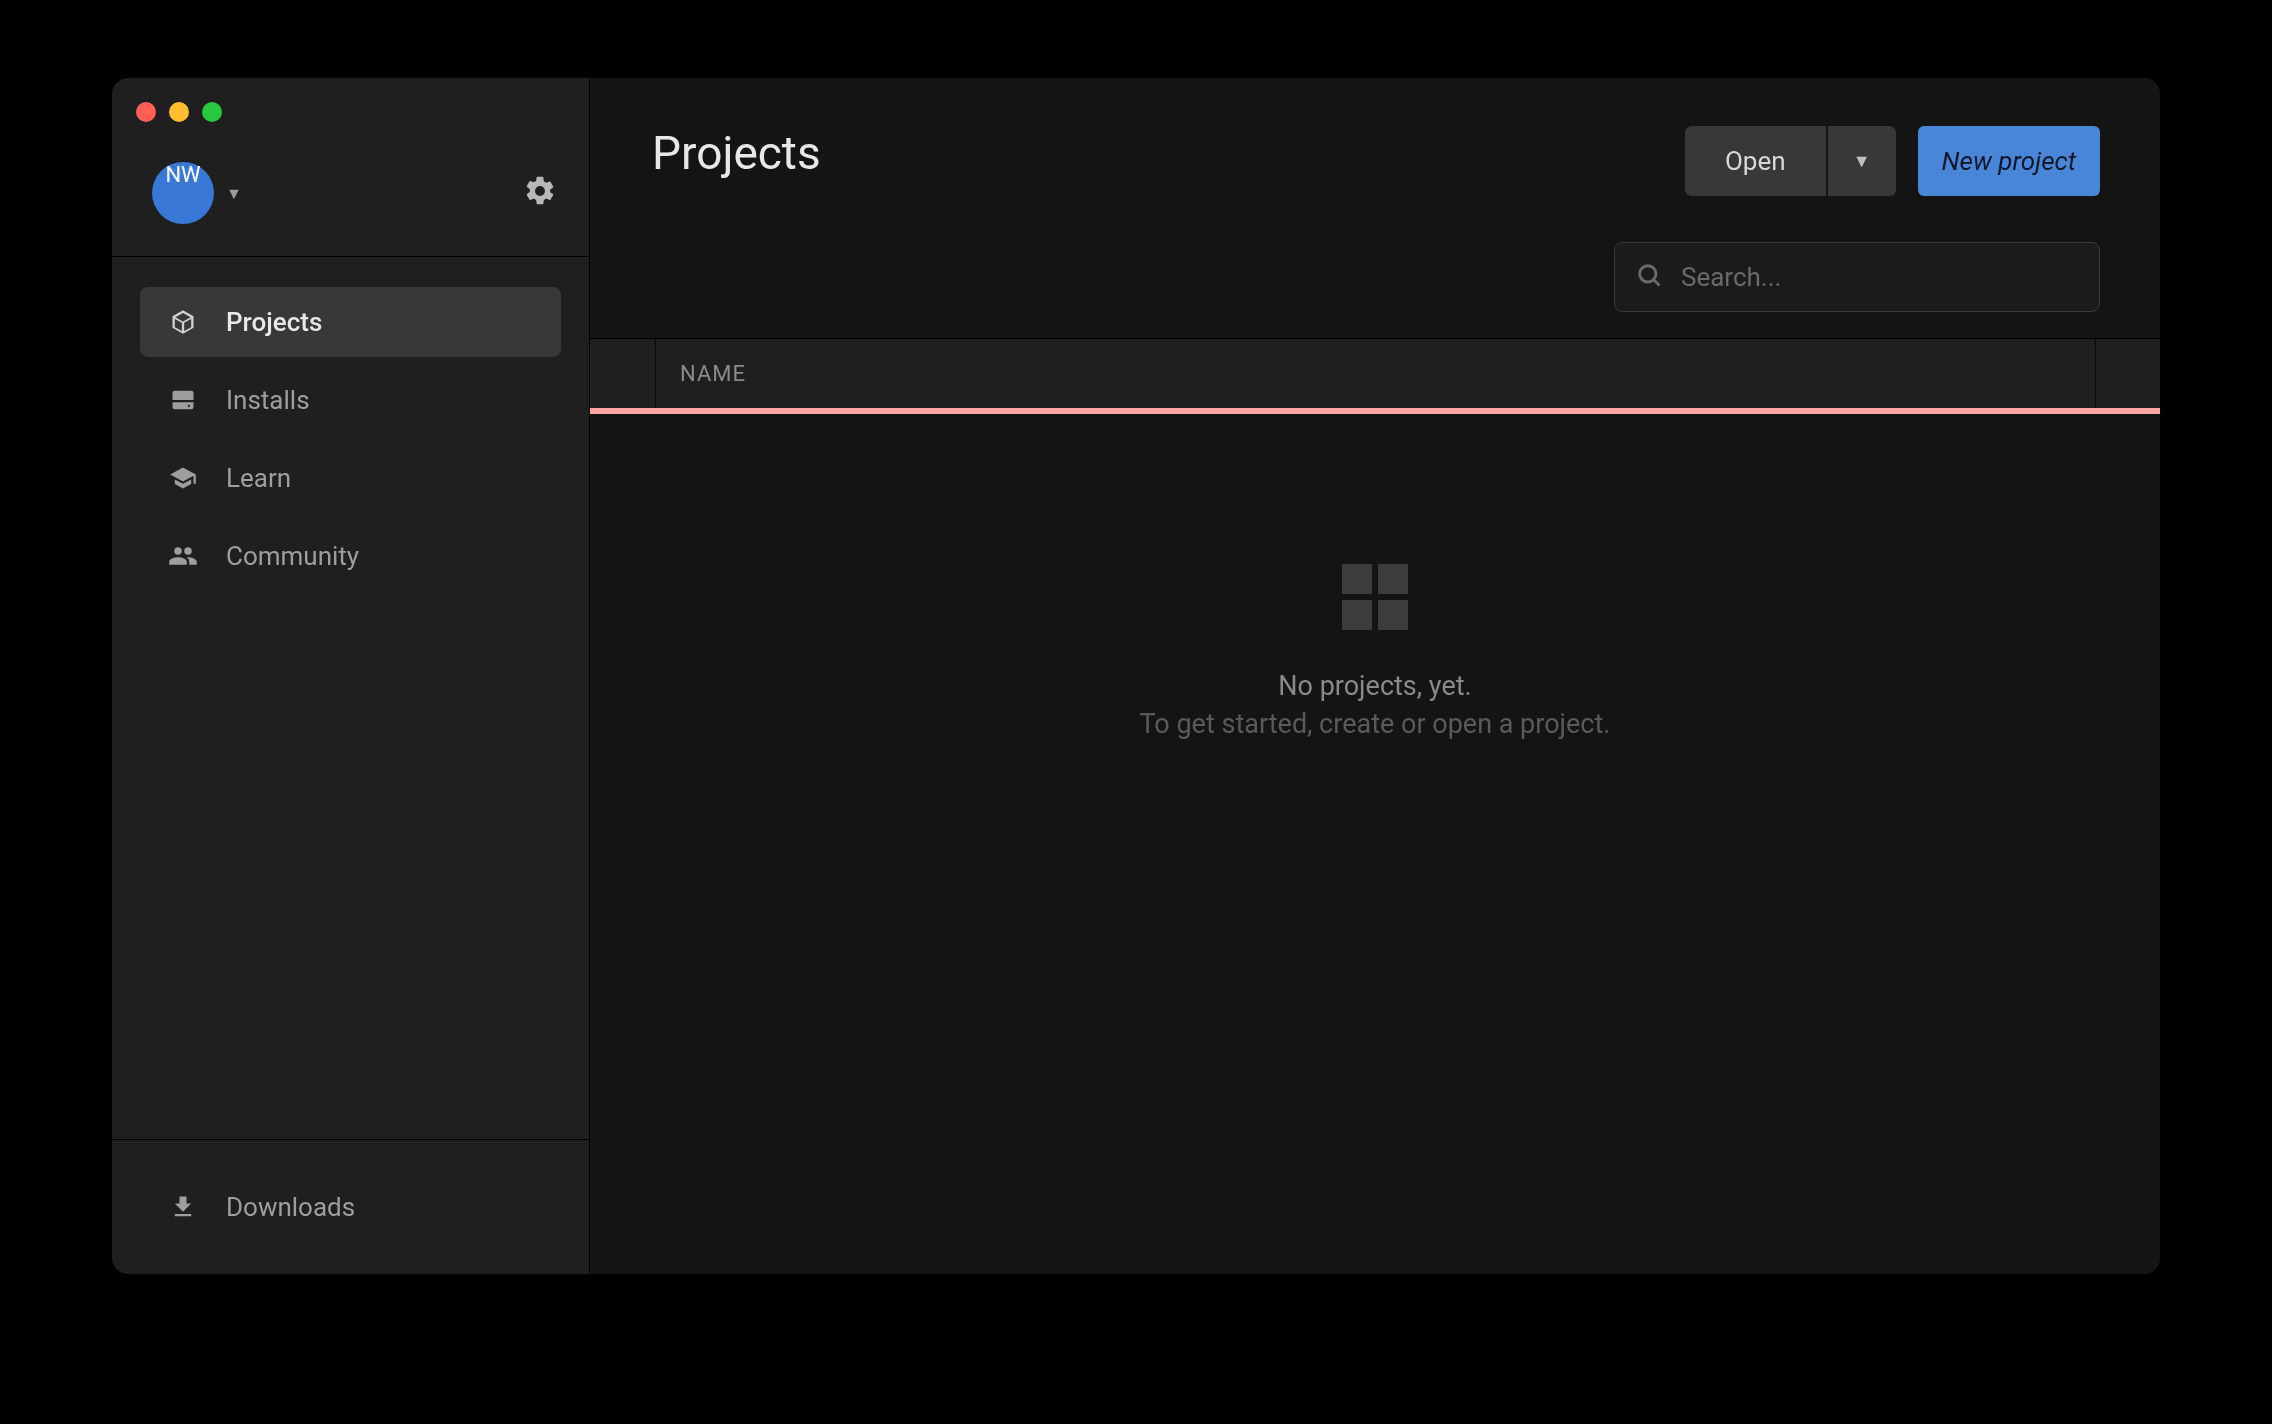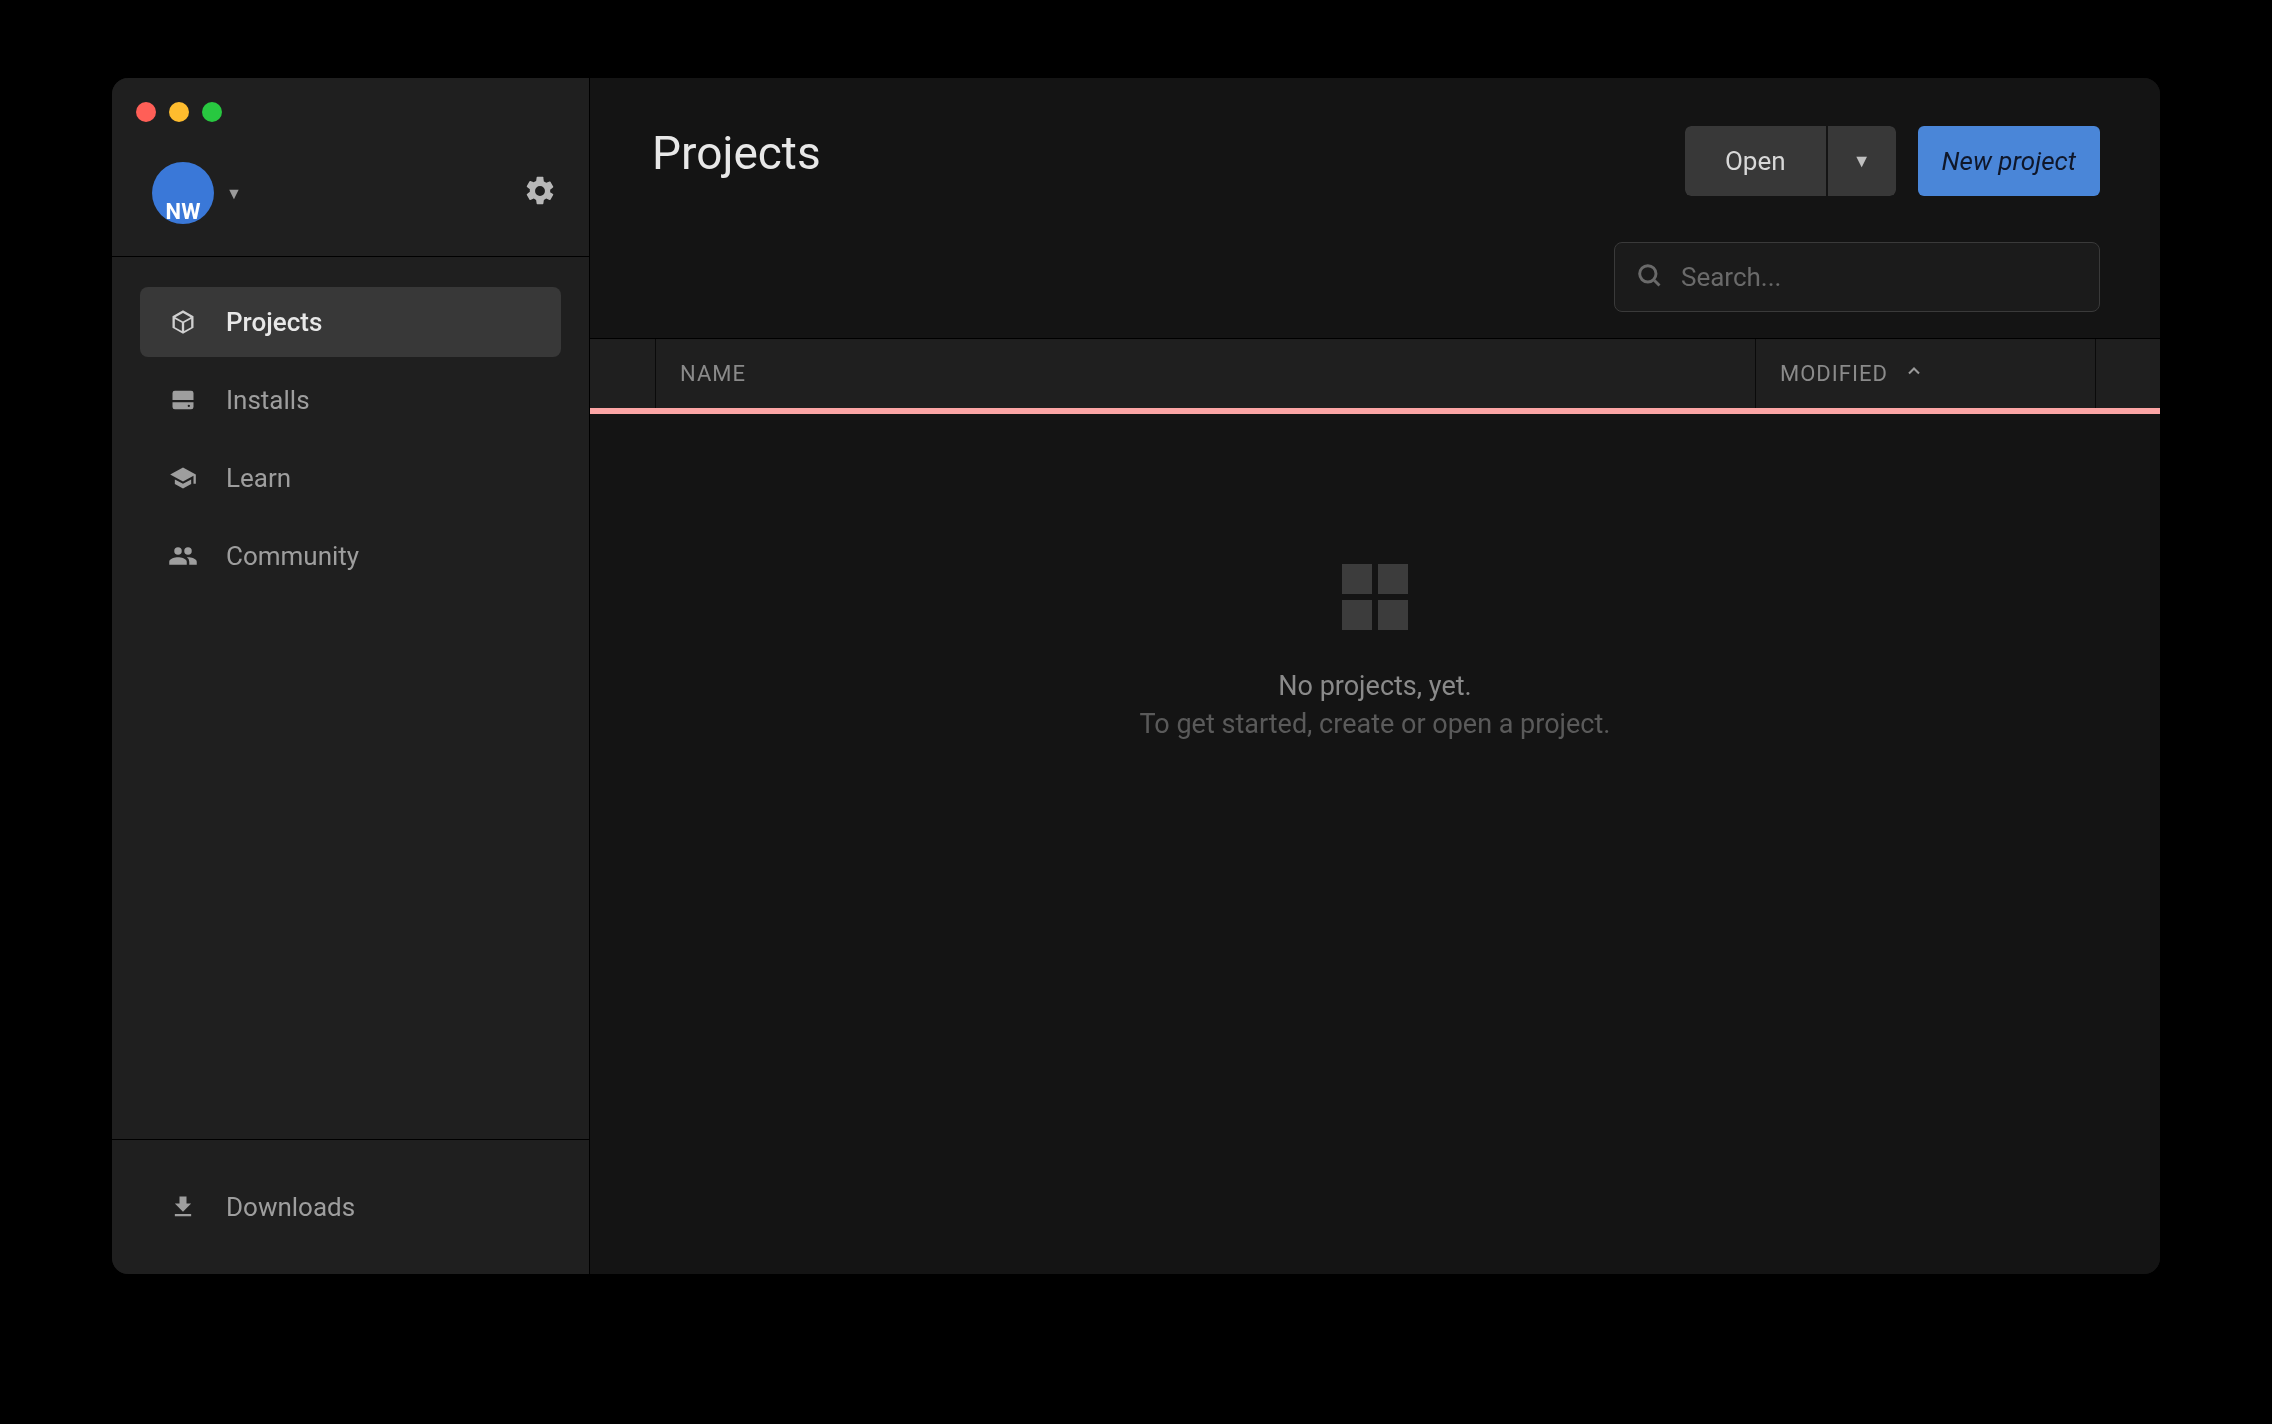--- a/index.html
+++ b/index.html
@@ -58,24 +58,24 @@
       gap: 12px;
       cursor: pointer;
     }
     .avatar {
       width: 62px;
       height: 62px;
       border-radius: 50%;
       background: #3a78d8;
       color: #fff;
       display: flex;
-      align-items: flex-end;
+      align-items: flex-start;
       justify-content: center;
       font-size: 22px;
-      font-weight: 700;
+      font-weight: 400;
     }
     .caret-down {
       color: #9a9a9a;
       font-size: 16px;
     }
     .gear {
       color: #b8b8b8;
       cursor: pointer;
     }
     .divider {
@@ -378,28 +378,20 @@
             </svg>
         </span>
         <input type="text" placeholder="Search..." style="">
       </div>
     </div>
     <div class="table-header">
       <div class="col-handle"></div>
       <div class="col-name">
         <span>NAME</span>
       </div>
-      <div class="col-modified">
-        <span>MODIFIED</span>
-        <span class="sort-arrow">
-          <svg width="20" height="20" viewBox="0 0 24 24" fill="none" stroke="currentColor" stroke-width="2.5">
-              <polyline points="6 15 12 9 18 15"></polyline>
-            </svg>
-        </span>
-      </div>
       <div class="col-actions"></div>
     </div>
     <div class="empty-state">
       <div class="empty-icon">
         <div></div>
           <div></div>
           <div></div>
           <div></div>
       </div>
       <div class="empty-title">No projects, yet.</div>

